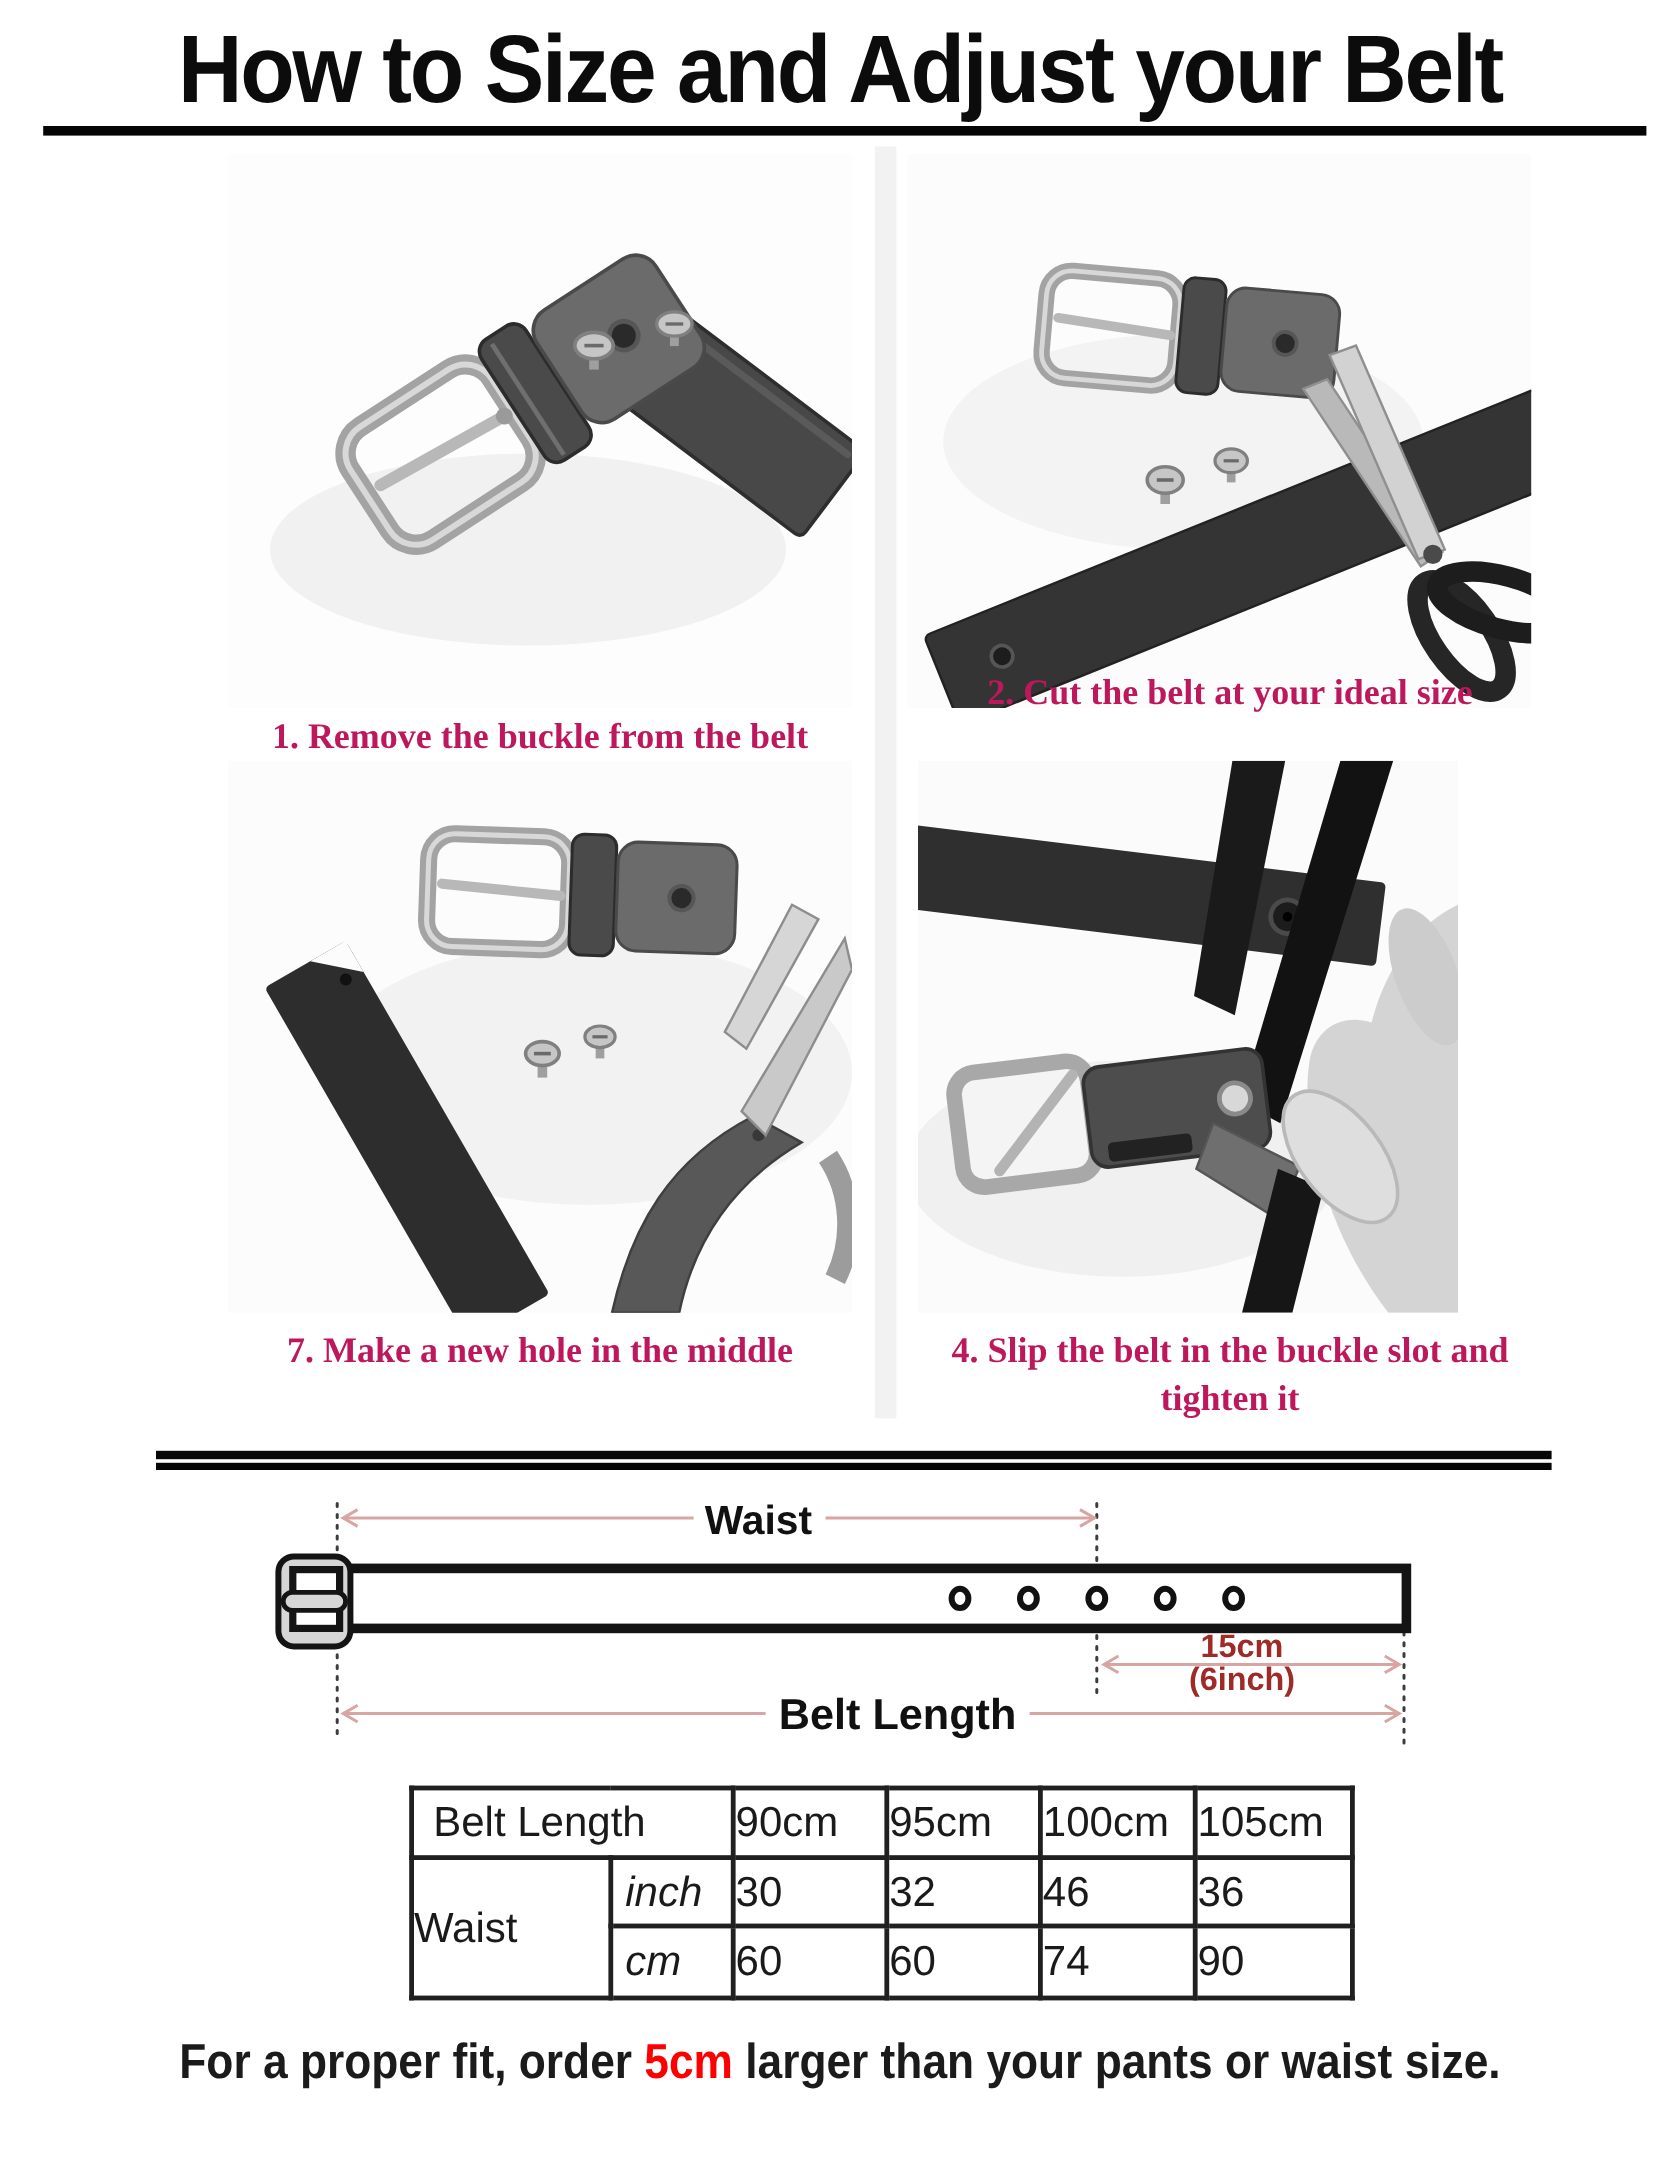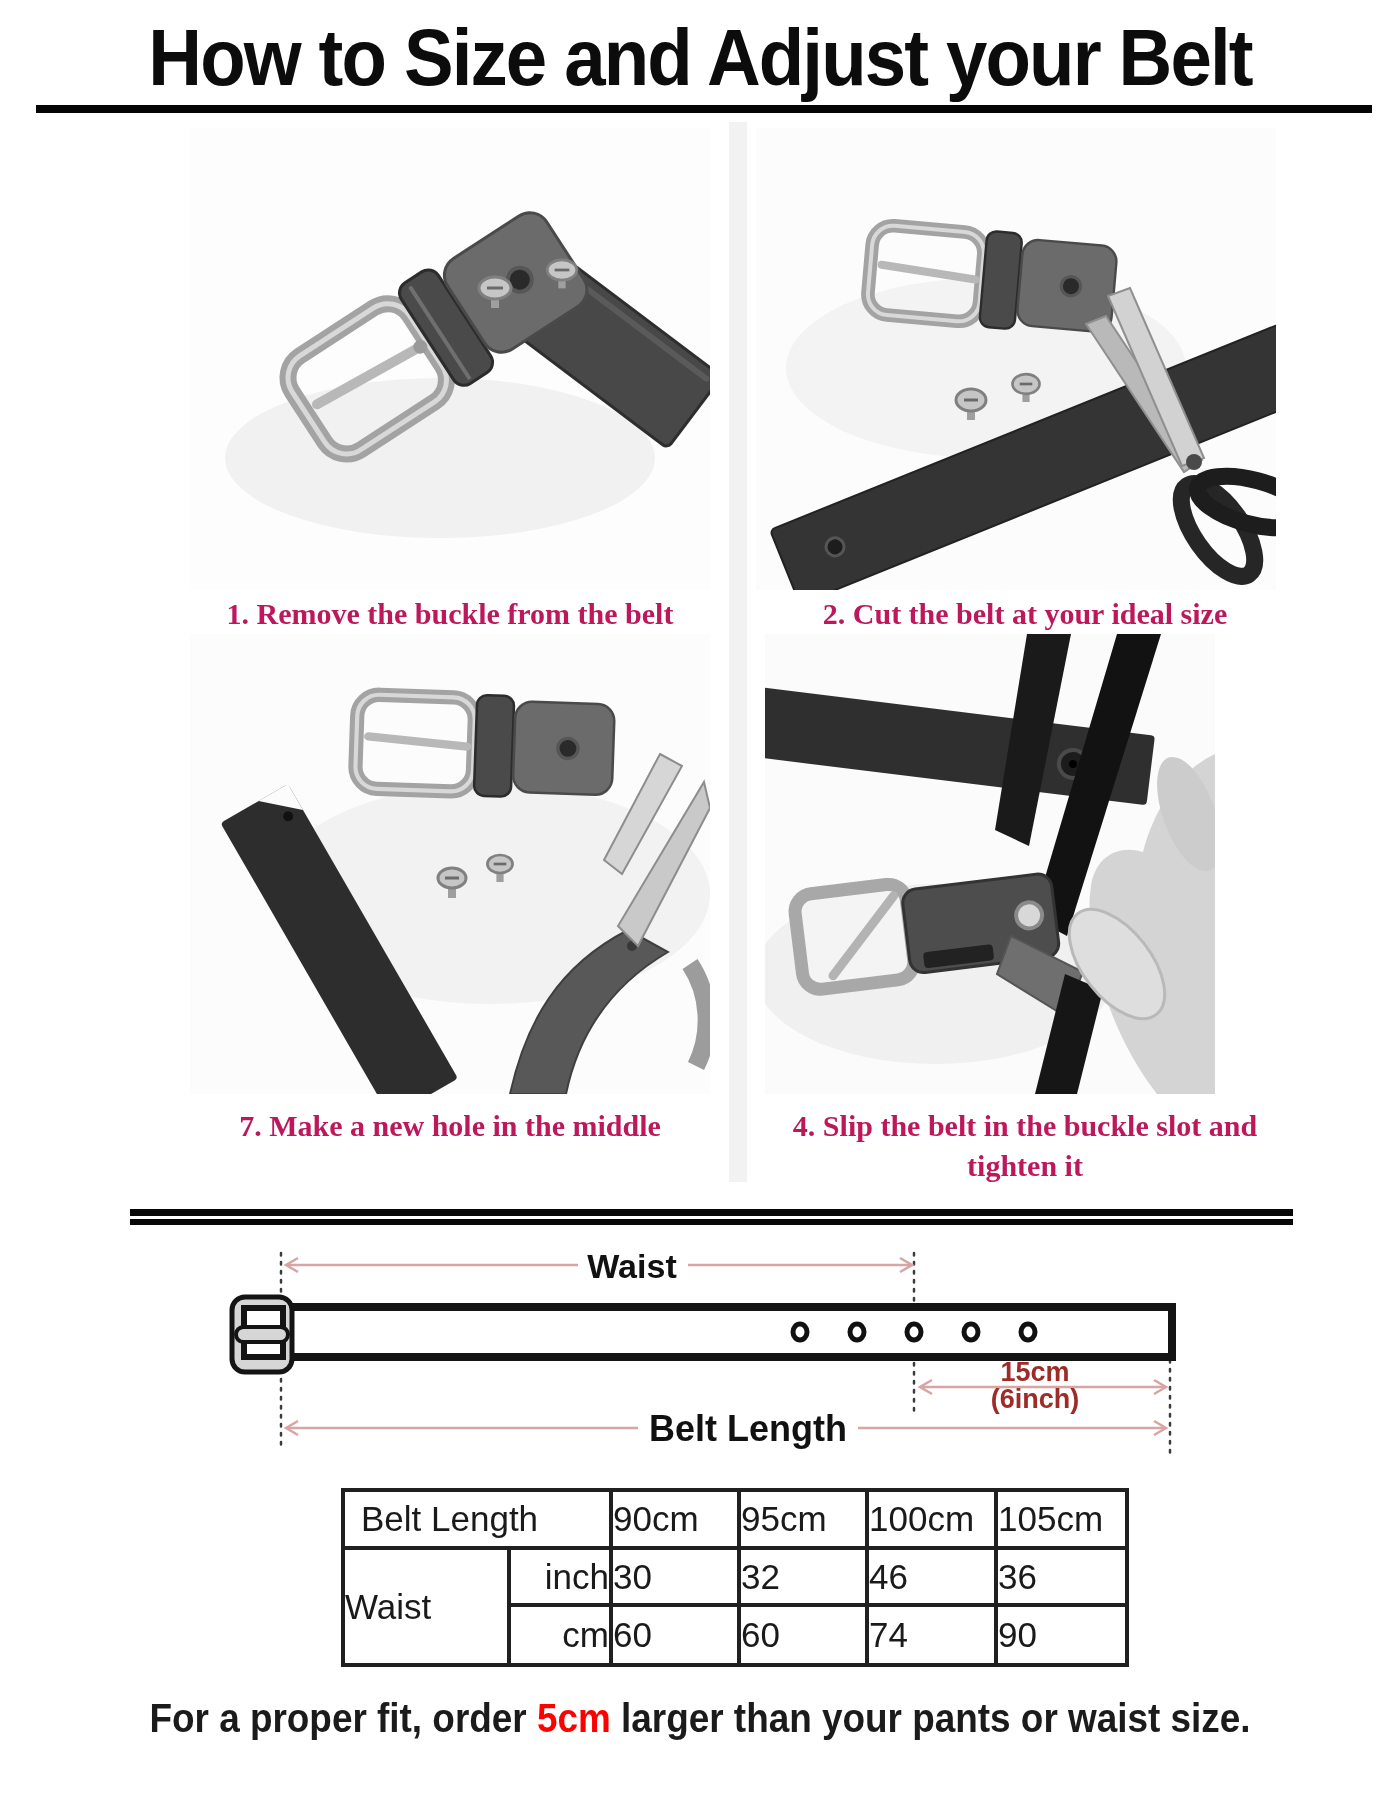--- a/index.html
+++ b/index.html
@@ -28,21 +28,21 @@
   .diag-label{font-family:"Liberation Sans",sans-serif;font-weight:bold;}
 
   
   .size-table{position:absolute;left:341px;top:1488px;border-collapse:collapse;table-layout:fixed;
               font-size:35px;color:#1a1a1a;}
   .size-table td{border:4px solid #202020;background:#ffffff;padding:0;}
   .size-table .h-row td{height:54px;}
   .size-table .d-row1 td{height:53px;}
   .size-table .d-row2 td{height:56px;}
   .cell-left{text-align:left;padding-left:16px !important;}
-  .cell-unit{text-align:right;padding-left:10px !important;}
+  .cell-unit{text-align:left;padding-left:10px !important;font-style:italic;}
   .cell-center{text-align:left;}
 
   
   .fit-note{position:absolute;left:0;top:1695px;width:1400px;text-align:center;
             font-size:41px;font-weight:bold;color:#1b1b1b;white-space:nowrap;
             transform:scaleX(.9);transform-origin:700px 50%;}
   .fit-note .hl{color:#ff0000;}
 </style>
 </head>
 <body>
@@ -109,21 +109,21 @@
     <circle cx="54" cy="40" r="9" fill="#1d1d1d" stroke="#555555" stroke-width="3"></circle>
   </g>
   <g>
     <polygon points="330,196 350,188 446,332 428,344" fill="#b9b9b9" stroke="#8f8f8f" stroke-width="2"></polygon>
     <polygon points="352,168 374,160 448,330 426,338" fill="#d2d2d2" stroke="#8f8f8f" stroke-width="2"></polygon>
     <circle cx="438" cy="334" r="8" fill="#4a4a4a"></circle>
     <ellipse transform="rotate(55 462 402)" cx="462" cy="402" rx="54" ry="24" fill="none" stroke="#262626" stroke-width="17"></ellipse>
     <ellipse transform="rotate(15 496 374)" cx="496" cy="374" rx="56" ry="22" fill="none" stroke="#1d1d1d" stroke-width="17"></ellipse>
   </g>
 </svg>
-<div class="caption" style="left:745px;top:594px;width:560px">2. Cut the belt at your ideal size</div>
+<div class="caption" style="left:745px;top:558px;width:560px">2. Cut the belt at your ideal size</div>
 
 <svg class="photo" style="left:190px;top:634px" width="520" height="460" viewBox="0 0 520 460">
   <rect width="520" height="460" fill="#fcfcfc"></rect>
   <ellipse cx="300" cy="260" rx="220" ry="110" fill="#f2f2f2"></ellipse>
   <g transform="translate(168,60) rotate(2) scale(0.84)">
     <rect x="0" y="0" width="140" height="112" rx="26" fill="none" stroke="#a3a3a3" stroke-width="17"></rect>
     <rect x="0" y="0" width="140" height="112" rx="26" fill="none" stroke="#d8d8d8" stroke-width="5"></rect>
     <path d="M132,58 L14,50" stroke="#b8b8b8" stroke-width="10" stroke-linecap="round"></path>
     <rect x="142" y="-4" width="44" height="120" rx="12" fill="#4a4a4a" stroke="#2c2c2c" stroke-width="3"></rect>
     <rect x="188" y="2" width="118" height="108" rx="20" fill="#6b6b6b" stroke="#4a4a4a" stroke-width="3"></rect>

